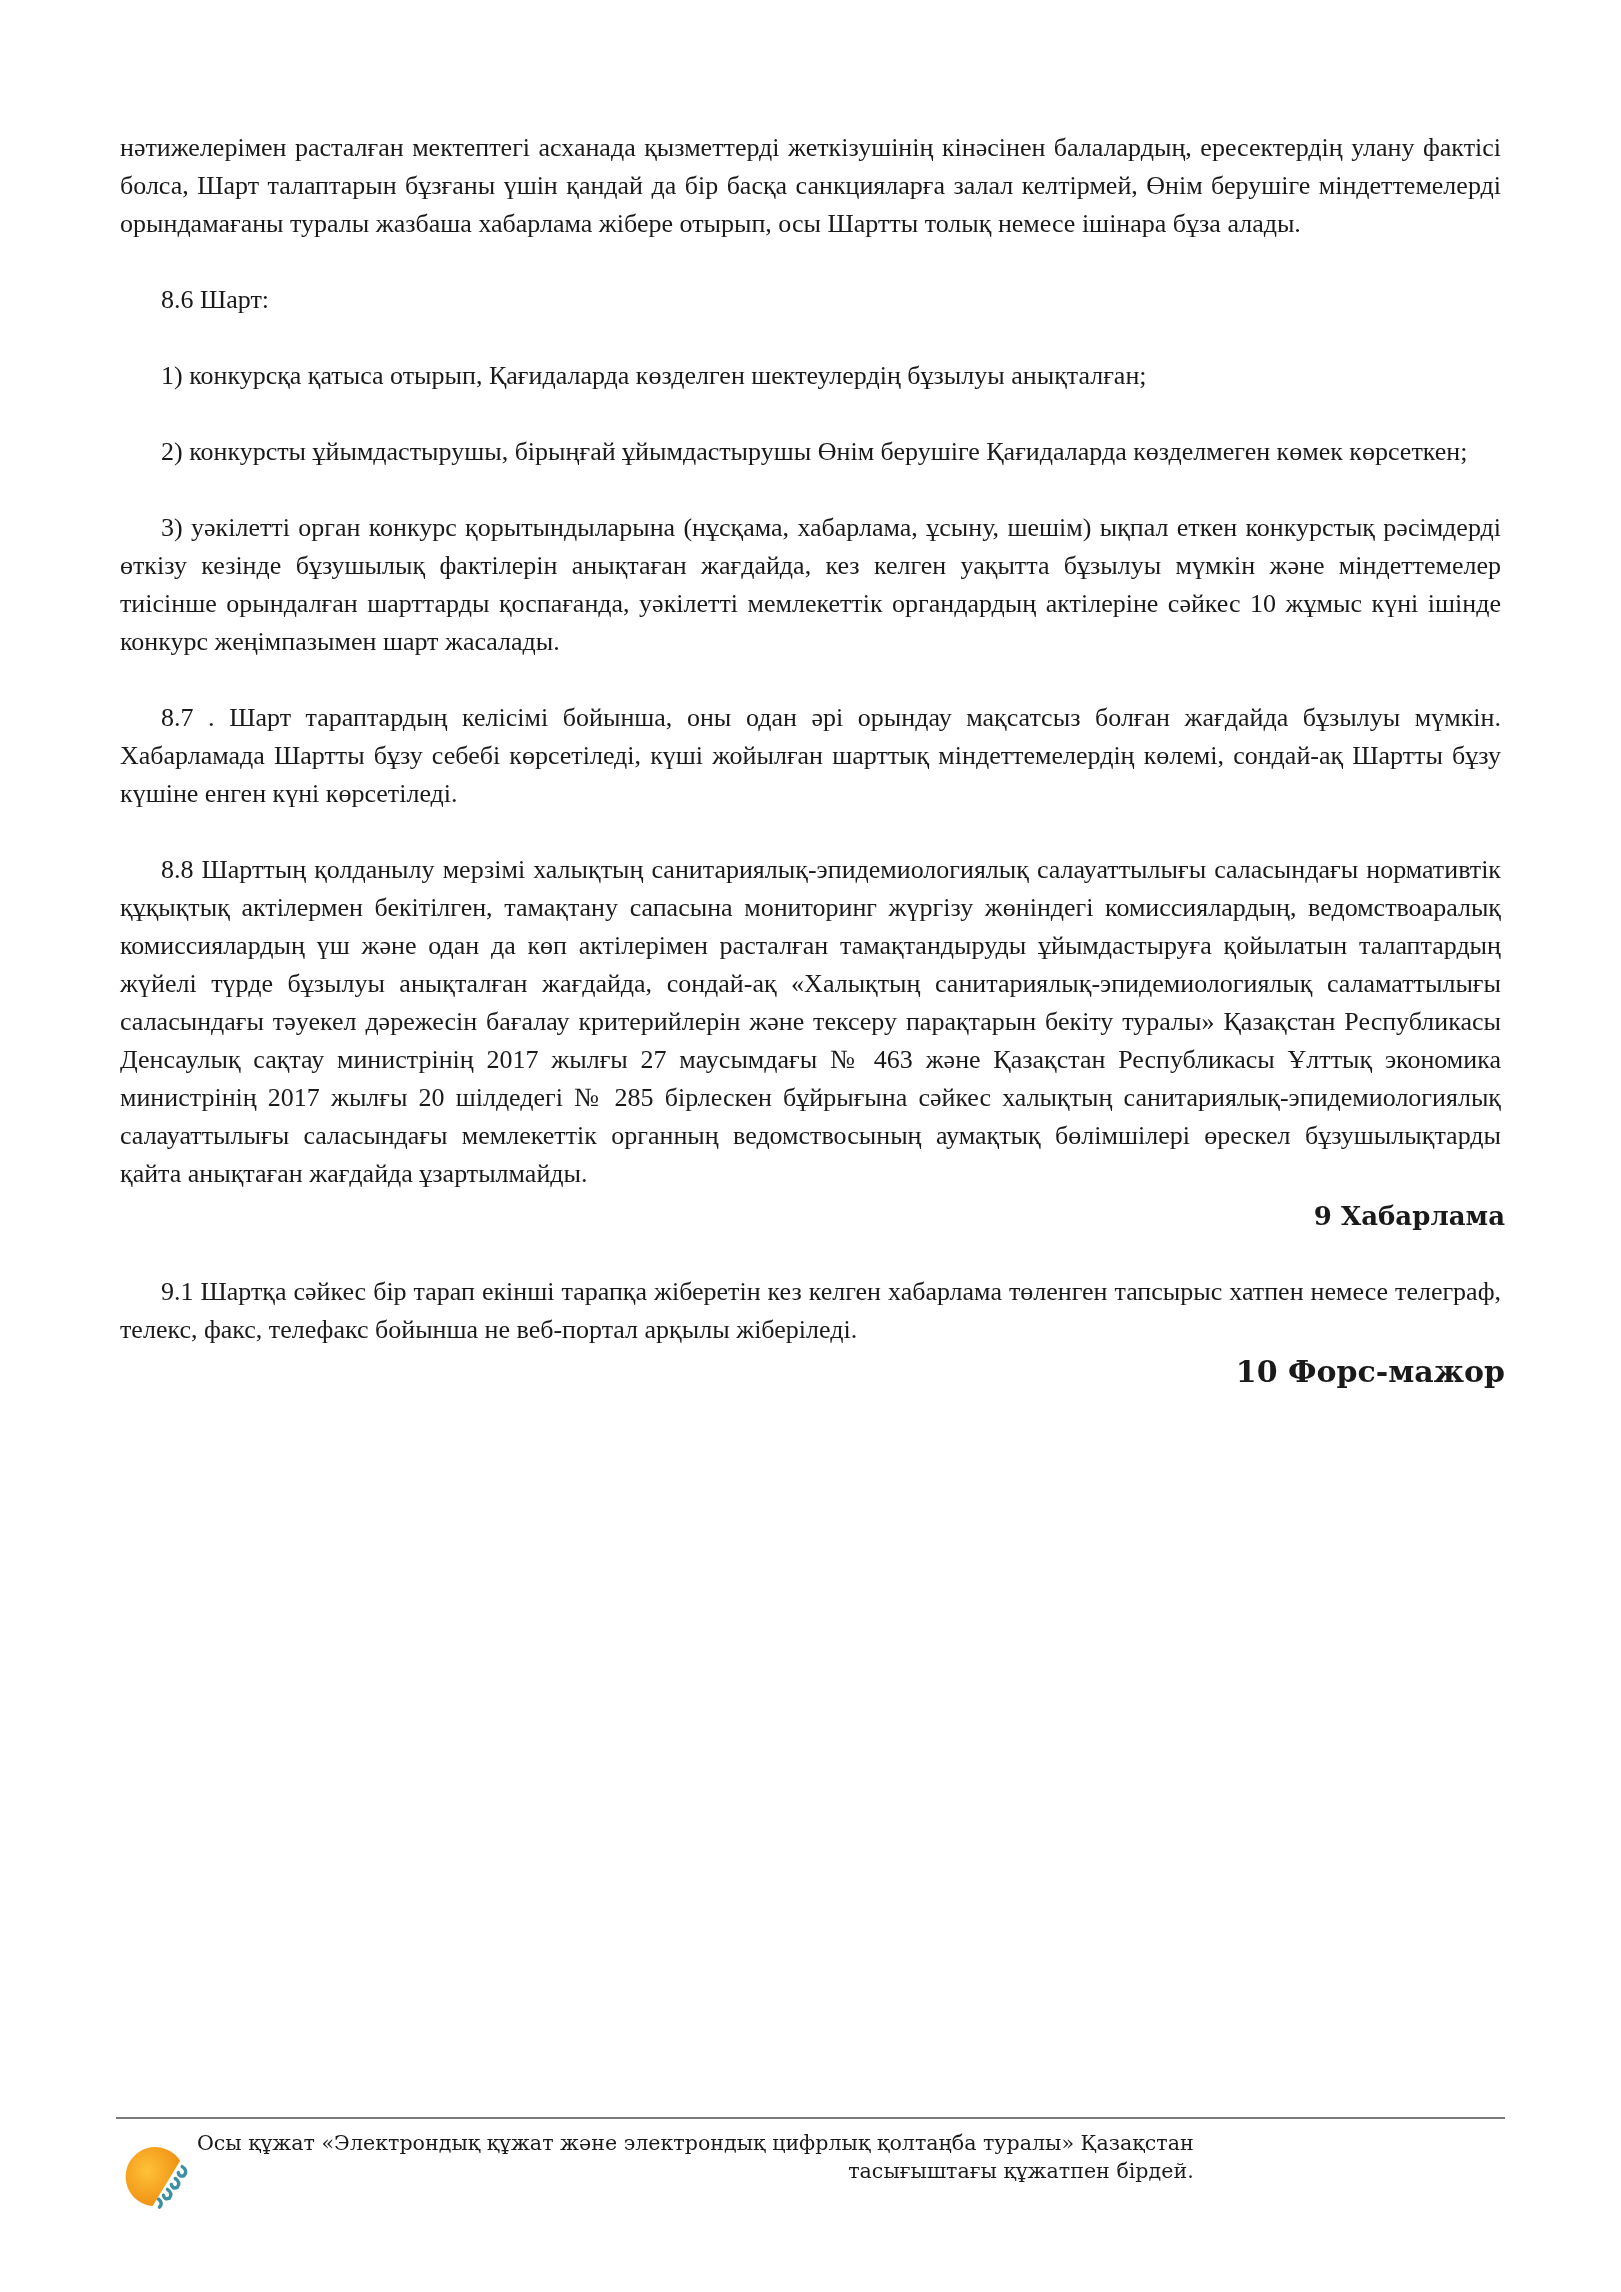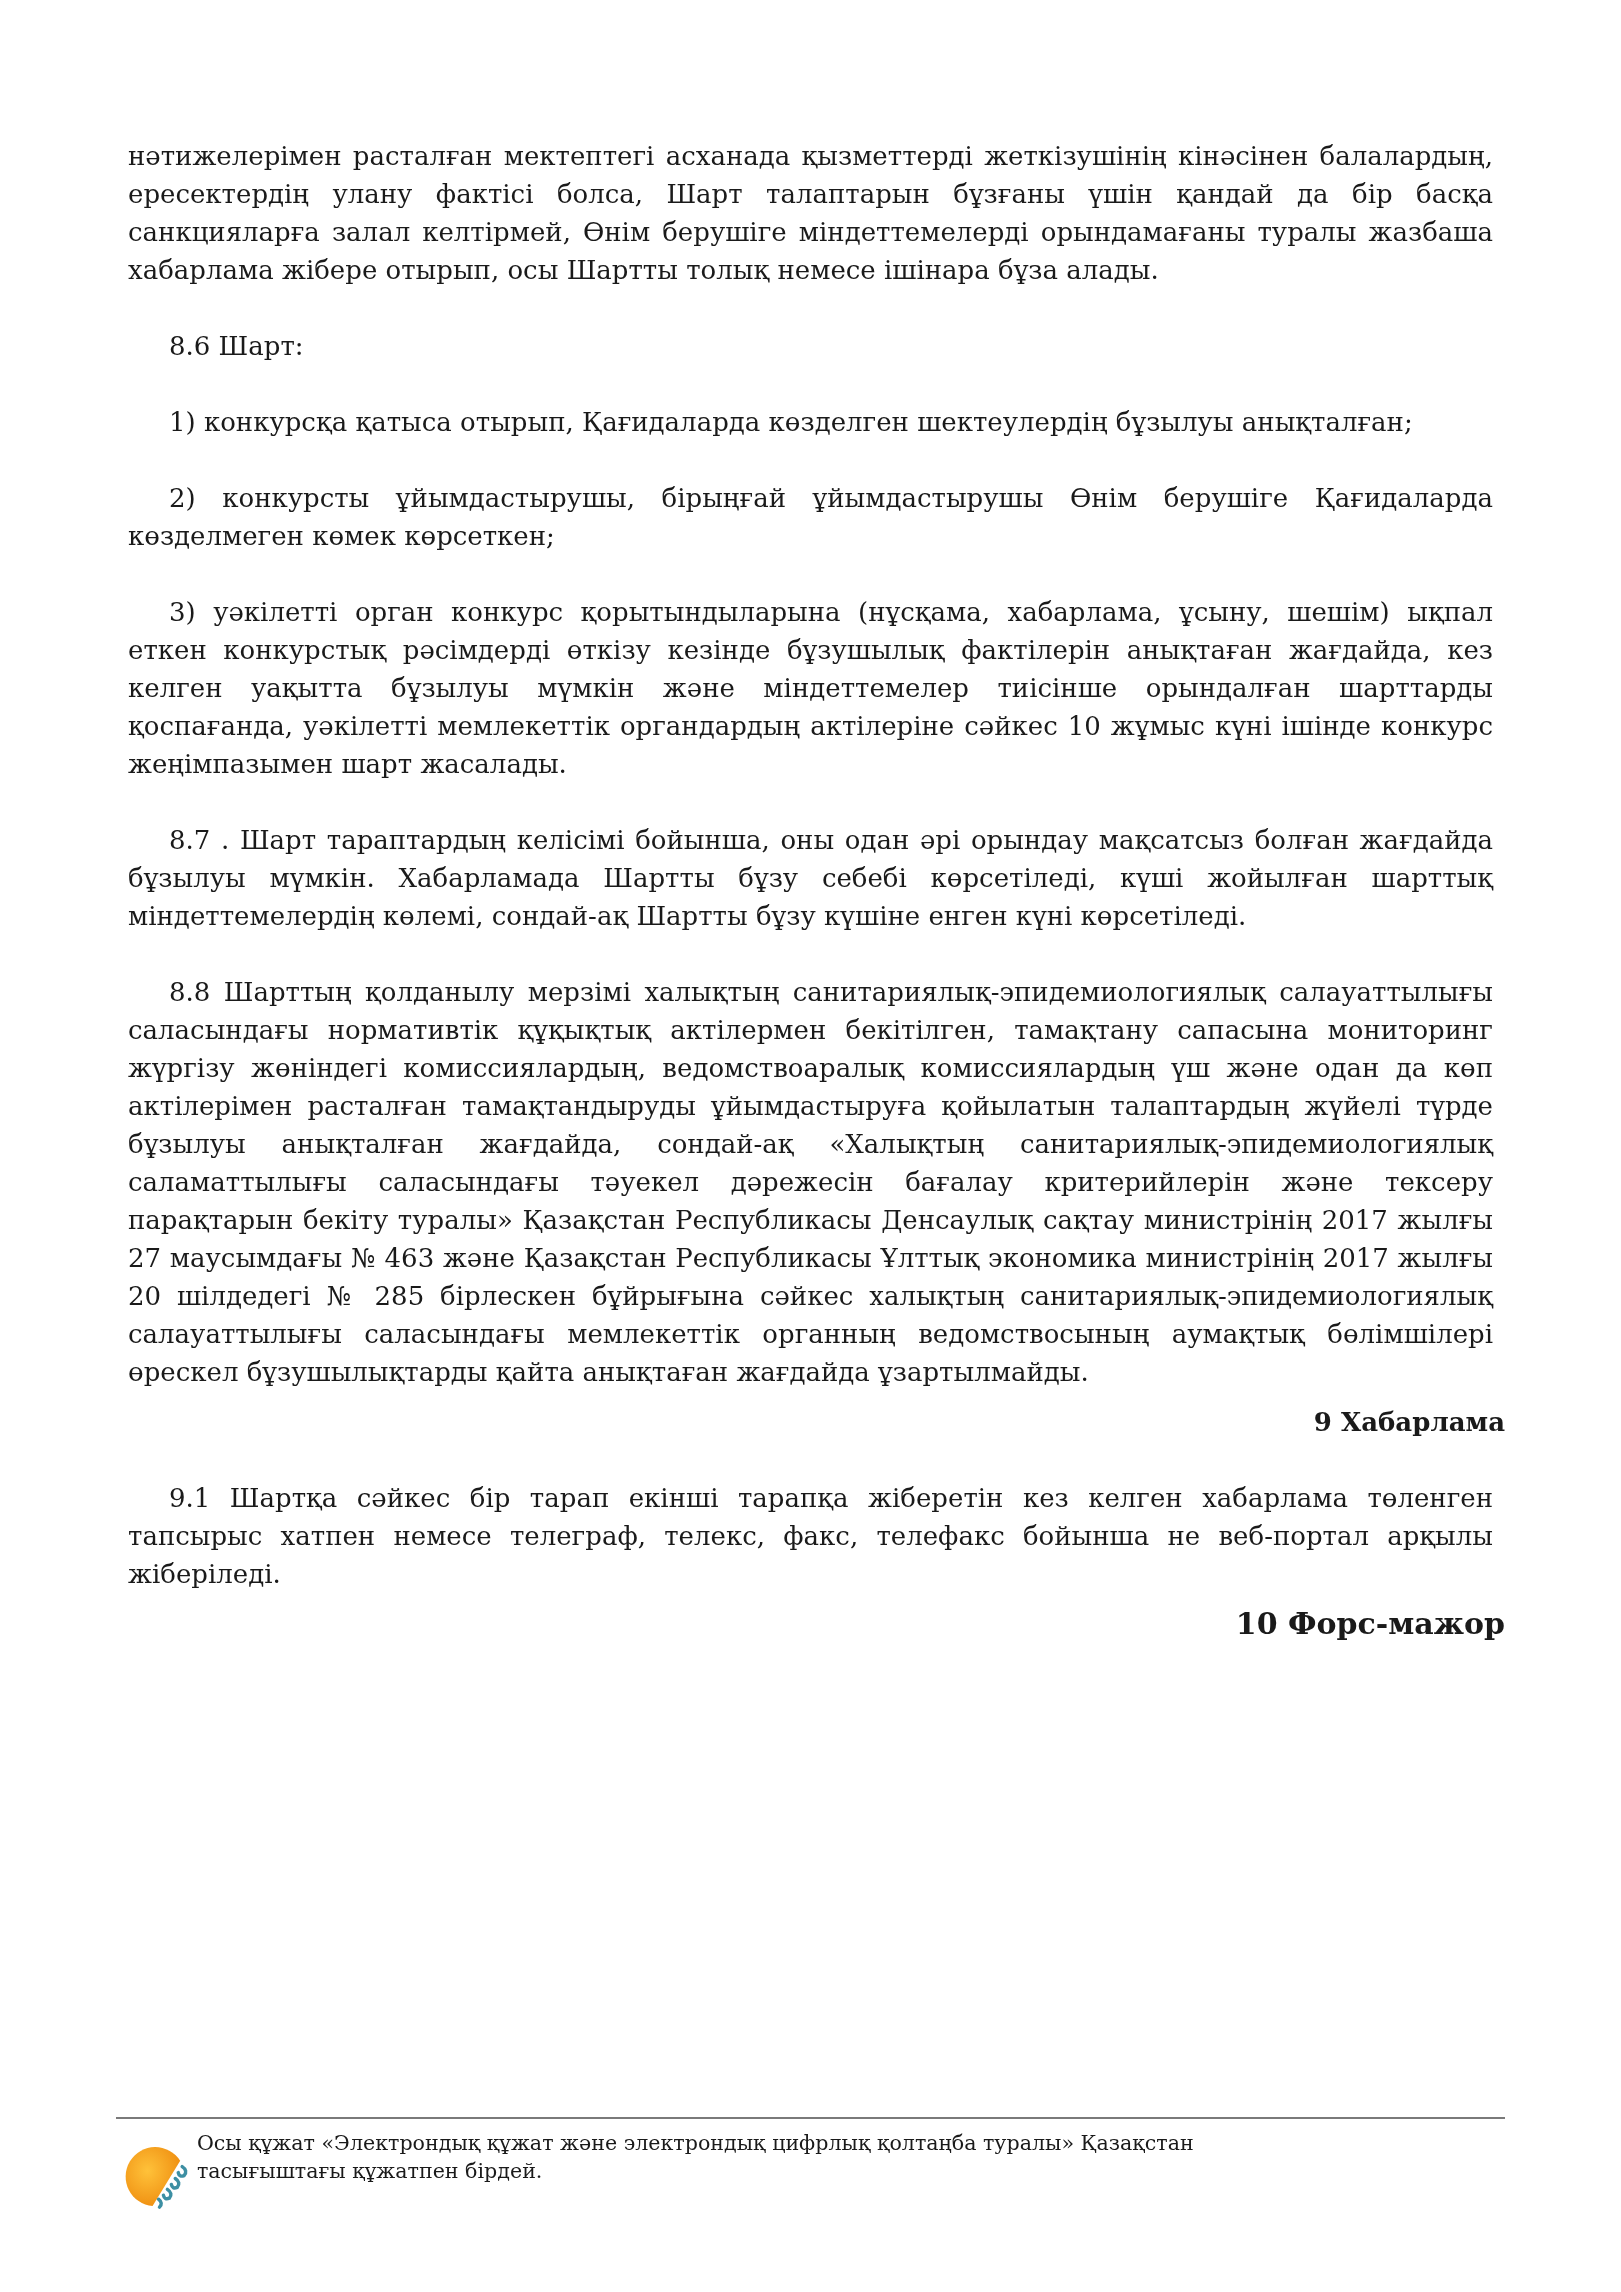--- a/index.html
+++ b/index.html
@@ -2,32 +2,32 @@
 <html><head>
 <meta charset="utf-8">
 <style>
   html, body { margin: 0; padding: 0; background: #ffffff; }
   body { width: 1621px; height: 2293px; position: relative; overflow: hidden; }
   .page {
     position: absolute; left: 116px; top: 125px; width: 1389px;
     font-family: "DejaVu Serif", serif; font-size: 26px; line-height: 38px;
     color: #1a1a1a;
   }
-  .p { margin: 12px; text-align: justify; text-indent: 41px; }
+  .p { margin: 4px; text-align: justify; text-indent: 41px; font-family: Liberation Serif, serif; }
   .gap-lg { margin-top: 38px; }
   .heading { margin: 0; text-align: right; font-weight: bold; text-indent: 0; }
   .footer-rule {
     position: absolute; left: 116px; top: 2117px; width: 1389px; height: 2px; background: #7a7a7a;
   }
   .footer {
     position: absolute; left: 123px; top: 2129px; width: 1274px; display: flex; align-items: flex-start;
   }
   .logo { width: 71px; height: 71px; margin-top: 13.7px; flex: 0 0 71px; }
   .footer-text {
-    margin-left: 2.9px; font-family: "DejaVu Serif", serif; font-size: 20.6px; line-height: 28px; color: #1a1a1a;
+    margin-left: 2.9px; font-family: "DejaVu Serif", serif; font-size: 20.6px; line-height: 28px; color: #1a1a1a; text-align: right;
   }
 </style>
 </head>
 <body>
 
 <div class="page">
   <p class="p" style="text-indent:0">нәтижелерімен расталған мектептегі асханада қызметтерді жеткізушінің кінәсінен балалардың, ересектердің улану фактісі болса, Шарт талаптарын бұзғаны үшін қандай да бір басқа санкцияларға залал келтірмей, Өнім берушіге міндеттемелерді орындамағаны туралы жазбаша хабарлама жібере отырып, осы Шартты толық немесе ішінара бұза алады.</p>
   <p class="p gap-lg">8.6 Шарт:</p>
   <p class="p gap-lg">1) конкурсқа қатыса отырып, Қағидаларда көзделген шектеулердің бұзылуы анықталған;</p>
   <p class="p gap-lg">2) конкурсты ұйымдастырушы, бірыңғай ұйымдастырушы Өнім берушіге Қағидаларда көзделмеген көмек көрсеткен;</p>

